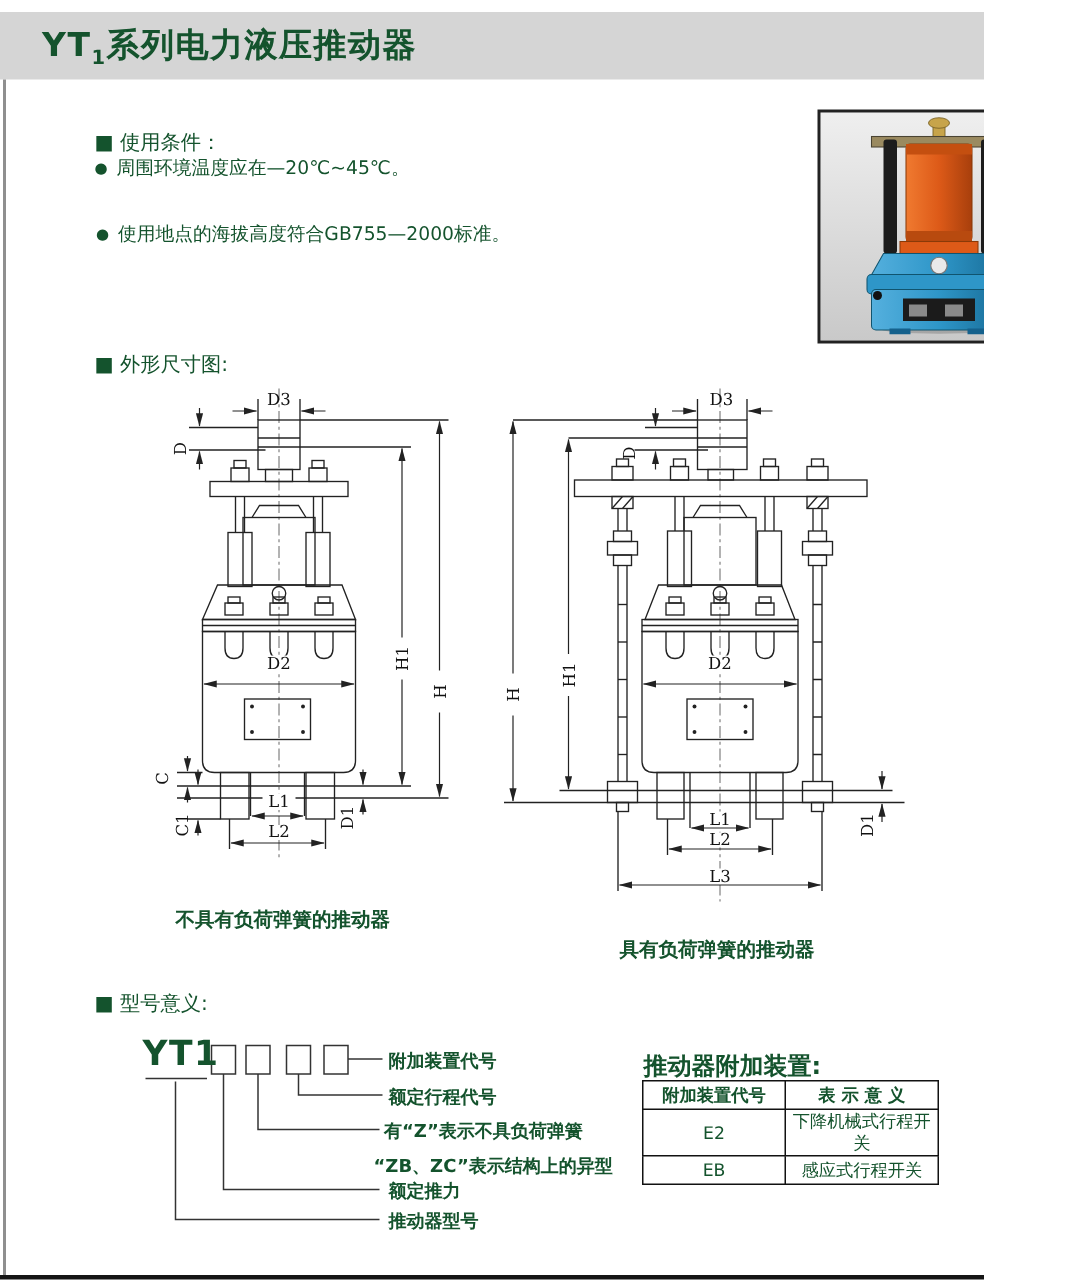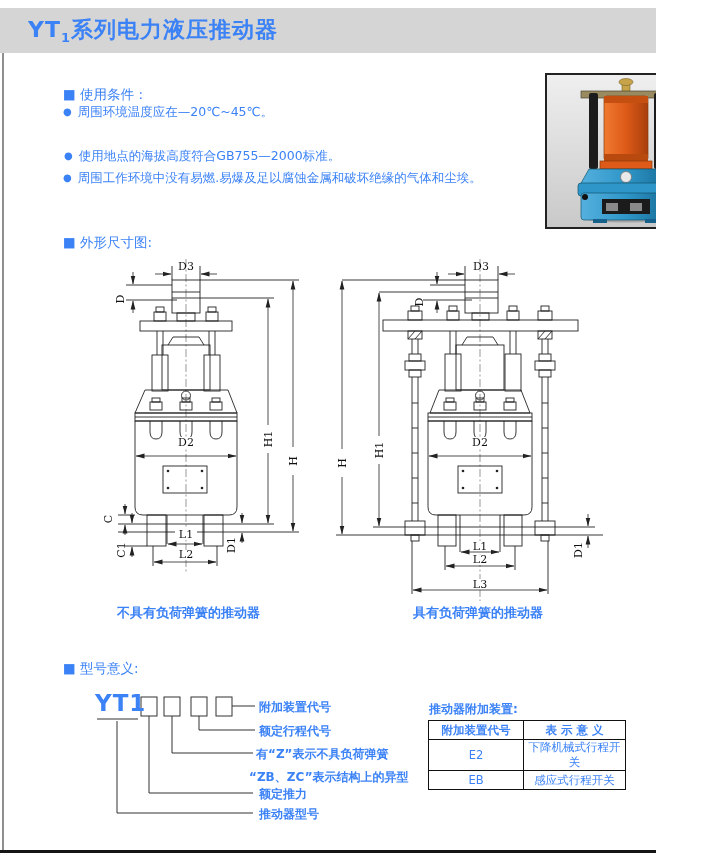--- a/index.html
+++ b/index.html
@@ -1,17 +1,17 @@
 <!DOCTYPE html>
 <html><head>
 <meta charset="utf-8">
 <style>
   html,body{margin:0;padding:0;background:#fff;}
   .page{position:relative;width:656px;height:856px;background:#ffffff;overflow:hidden;
-        font-family:"DejaVu Sans","Liberation Sans",sans-serif;color:#3b82f6;}
+        font-family:"DejaVu Sans","Liberation Sans",sans-serif;color:#14532d;}
   .title-band{position:absolute;left:0;top:8px;width:722px;height:45px;background:#d5d5d5;}
   .page-title{position:absolute;left:28px;top:15px;font-size:22px;font-weight:bold;letter-spacing:1px;}
   .page-title sub{font-size:13px;}
   .edge-left{position:absolute;left:2px;top:53px;width:2px;height:797px;background:#8f8f8f;}
   .edge-bottom{position:absolute;left:0;top:850px;width:722px;height:3px;background:#151515;}
   .sec-head{position:absolute;font-size:13.5px;font-weight:normal;white-space:nowrap;}
   .blt-item{position:absolute;font-size:12.5px;white-space:nowrap;}
   .blt-item .blt{font-size:10px;margin-right:6px;vertical-align:1px;}
   .photo-box{position:absolute;left:545px;top:73px;width:162px;height:152px;border:2px solid #222;
              background:linear-gradient(#efefef,#c9c9c9);}
@@ -19,21 +19,21 @@
   .ln{stroke:#222;stroke-width:0.9;fill:none;}
   .dim{stroke:#222;stroke-width:0.8;fill:none;}
   .cl{stroke:#555;stroke-width:0.6;fill:none;stroke-dasharray:8 2.5 2 2.5;}
   .dlab{font-family:"DejaVu Serif","Liberation Serif",serif;font-size:11px;fill:#111;text-anchor:middle;}
   .wbg{fill:#ffffff;stroke:none;}
   .dot{fill:#222;stroke:none;}
   .caption{position:absolute;font-size:13px;font-weight:bold;white-space:nowrap;z-index:5;}
   .model-wrap{position:absolute;left:93px;top:690px;width:320px;height:145px;}
   .model-code{position:absolute;left:2px;top:0;font-size:23px;font-weight:bold;letter-spacing:1px;}
   .model-label{position:absolute;font-size:12px;font-weight:600;white-space:nowrap;}
-  .acc-title{position:absolute;left:429px;top:701px;font-size:12px;font-weight:bold;}
+  .acc-title{position:absolute;left:429px;top:701px;font-size:16px;font-weight:bold;}
   .acc-table{position:absolute;left:428px;top:720px;border-collapse:collapse;font-size:11.5px;}
   .acc-table td,.acc-table th{border:1px solid #111;text-align:center;padding:0;height:18px;}
   .acc-table th{font-weight:bold;width:94px;}
   .acc-table td.c2,.acc-table th.c2{width:101px;}
 </style>
 </head>
 <body>
 
 <div class="page">
 
@@ -42,21 +42,20 @@
 
   <div class="edge-left"></div>
   <div class="edge-bottom"></div>
 
   <div class="sec-head" style="left:63px;top:86px;">
     <span>■</span>
     <span>使用条件：</span>
   </div>
   <div class="blt-item" style="left:63px;top:104px;"><span class="blt">●</span><span>周围环境温度应在—20℃~45℃。</span></div>
   <div class="blt-item" style="left:52px;top:148px;margin-left:12px;"><span class="blt">●</span><span>使用地点的海拔高度符合GB755—2000标准。</span></div>
-  <div class="blt-item" style="left:63px;top:170px;"><span class="blt">●</span><span>周围工作环境中没有易燃.易爆及足以腐蚀金属和破坏绝缘的气体和尘埃。</span></div>
 
   <div class="photo-box">
     <svg width="158" height="148" viewBox="0 0 158 148">
       <defs>
         <linearGradient id="gOr" x1="0" y1="0" x2="1" y2="0">
           <stop offset="0" stop-color="#f07a30"></stop>
             <stop offset="0.5" stop-color="#dd5a18"></stop>
             <stop offset="1" stop-color="#a83f0c"></stop>
         </linearGradient>
         <linearGradient id="gBl" x1="0" y1="0" x2="1" y2="0">
@@ -378,21 +377,21 @@
     </g>
     <g>
       <line class="ln" x1="46" y1="39" x2="132" y2="39"></line>
       <line class="dim" x1="46" y1="40" x2="46" y2="273" marker-start="url(#ar2)" marker-end="url(#ar2)"></line>
       <rect class="wbg" x="39" y="183" width="14" height="28"></rect>
       <text class="dlab" transform="rotate(-90 46 197)" x="46" y="201">H1</text>
     </g>
   </svg>
 
   <div class="caption" style="left:117px;top:604px;">不具有负荷弹簧的推动器</div>
-  <div class="caption" style="left:413px;top:604px;font-family:Liberation Serif, serif;">具有负荷弹簧的推动器</div>
+  <div class="caption" style="left:413px;top:624px;font-family:Liberation Serif, serif;">具有负荷弹簧的推动器</div>
 
   <div class="sec-head" style="left:63px;top:660px;">
     <span>■</span>
     <span>型号意义:</span>
   </div>
 
   <div class="model-wrap">
     <svg width="320" height="145" viewBox="0 0 320 145" style="position:absolute;left:0;top:0;">
       <g stroke="#333" stroke-width="1" fill="none">
         <line x1="4" y1="29" x2="45" y2="29"></line>

